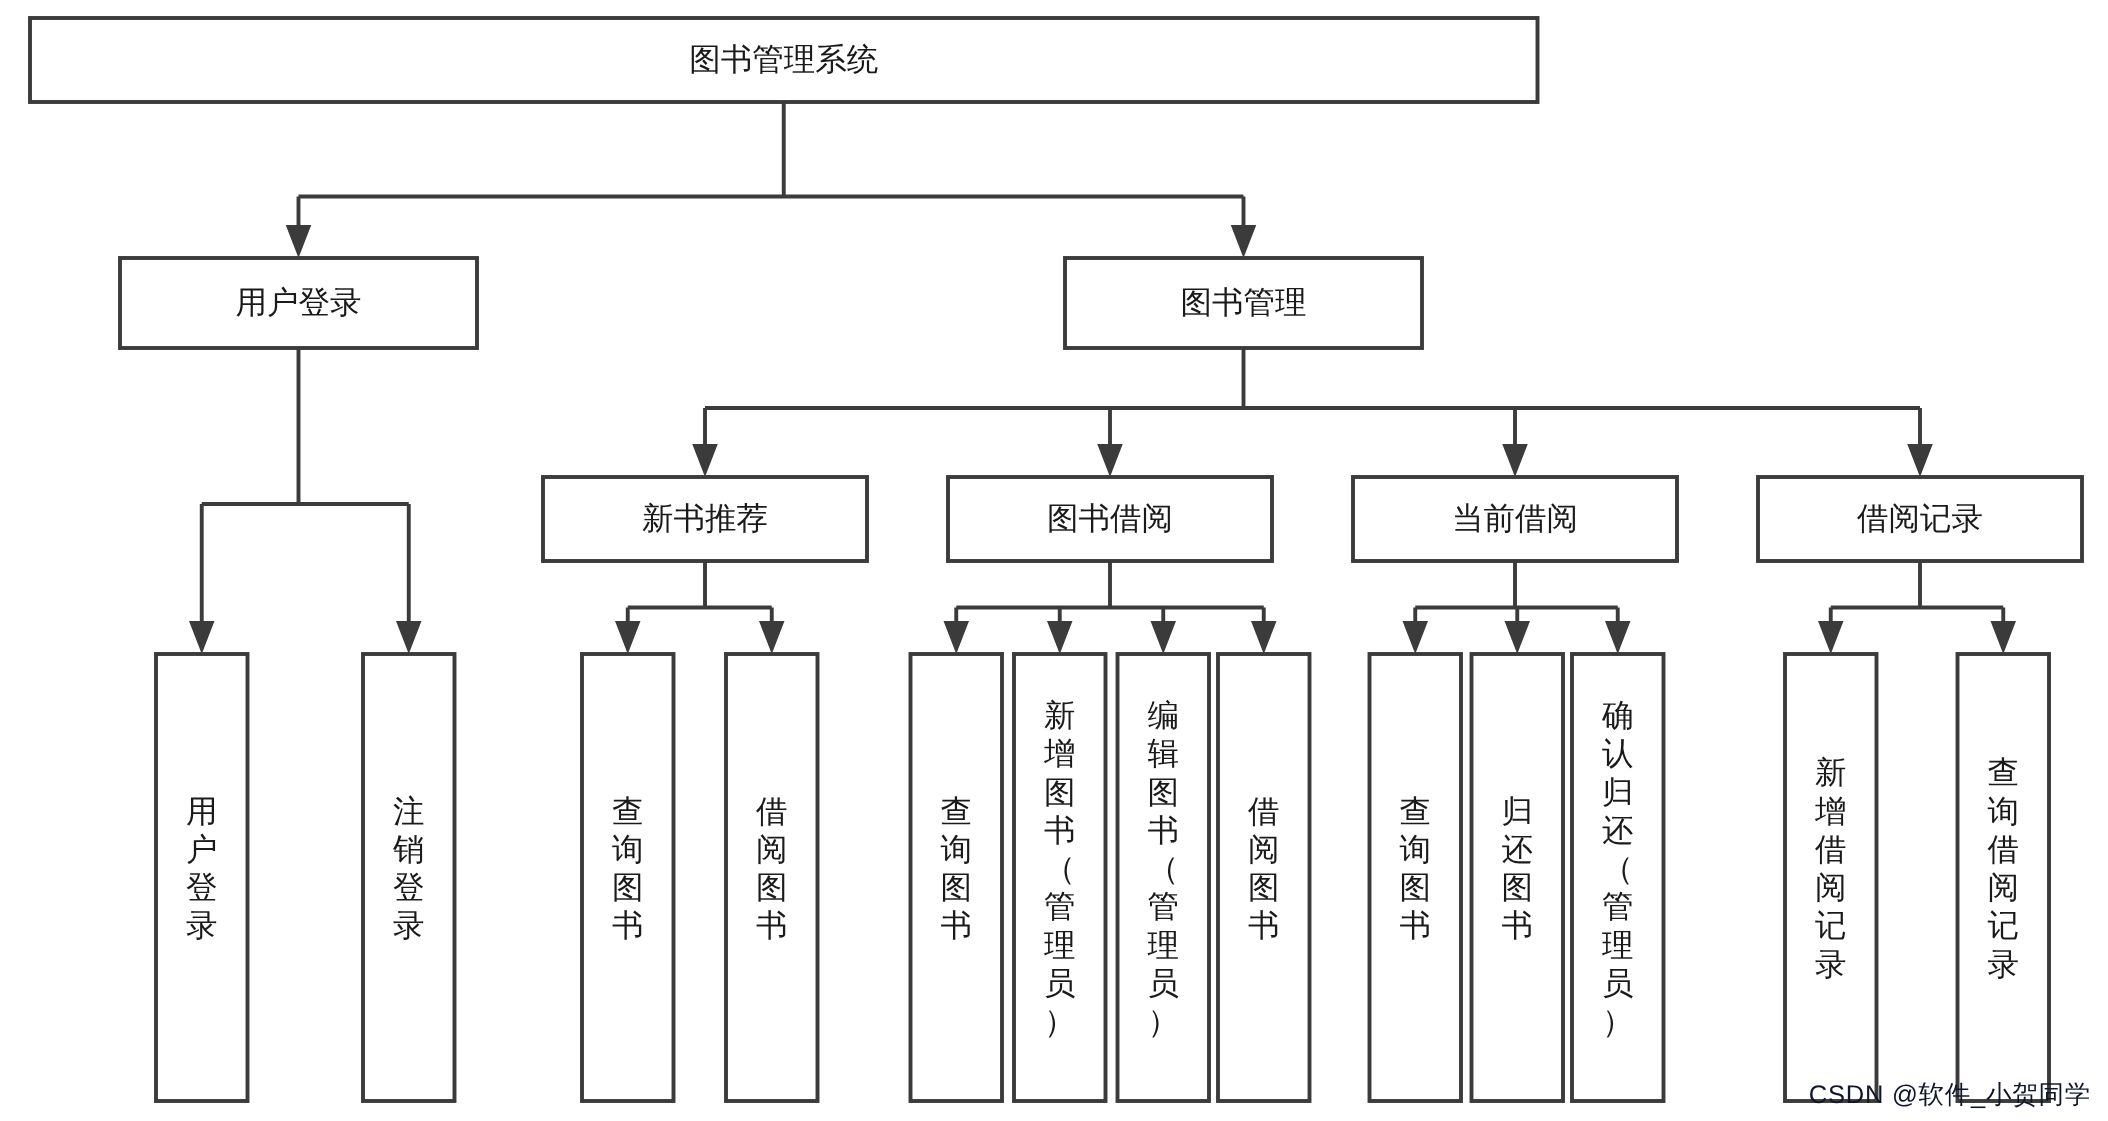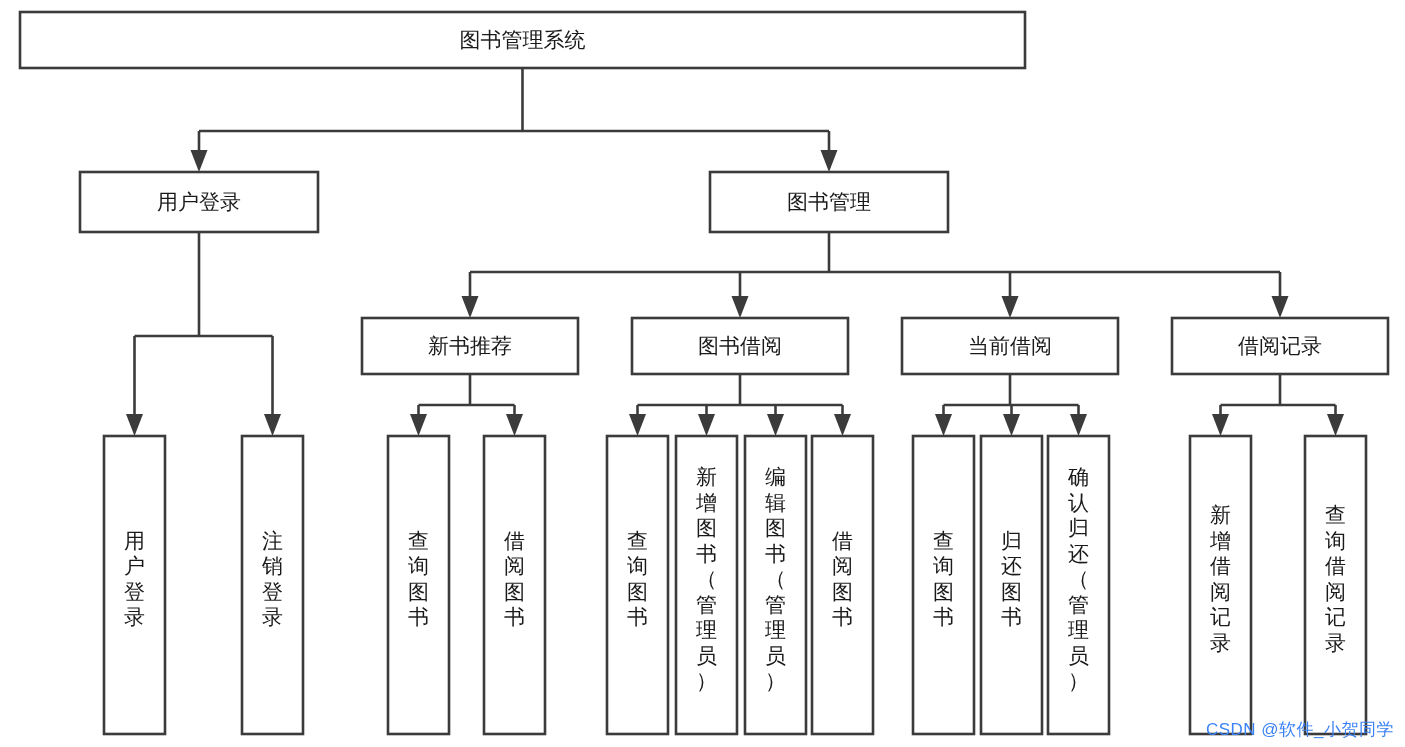--- a/index.html
+++ b/index.html
@@ -52,21 +52,21 @@
     font-size: 21px;
     fill: #1a1a1a;
     text-anchor: middle;
   }
   .watermark {
     position: absolute;
     right: 8px;
     bottom: 6px;
     font-family: "Liberation Sans", "DejaVu Sans", sans-serif;
     font-size: 17px;
-    color: #3b82f6;
+    color: #0f172a;
     letter-spacing: 0.5px;
     white-space: nowrap;
     user-select: none;
   }
 </style>
 </head>
 <body>
 
 <div id="diagram-root">
   <svg id="flow-svg" viewBox="0 0 1405 747">

